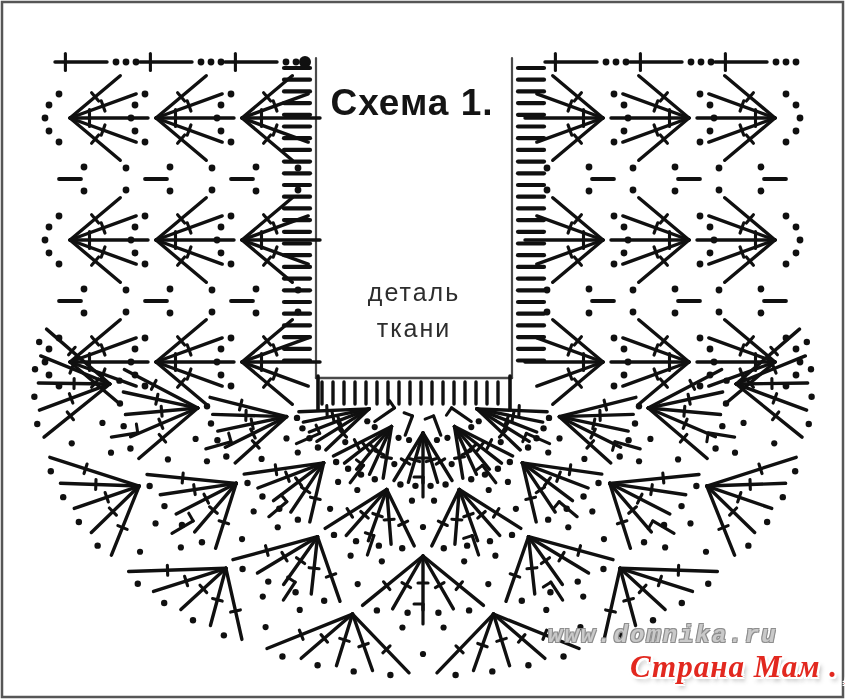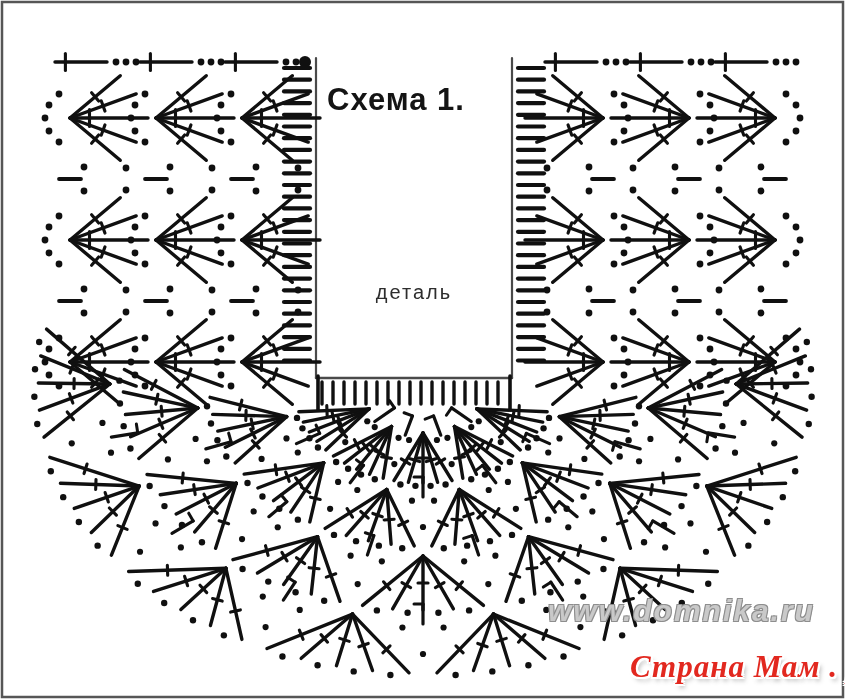--- a/index.html
+++ b/index.html
@@ -3,31 +3,32 @@
 <meta charset="utf-8">
 <style>
   html,body{margin:0;padding:0;background:#ffffff;}
   .page{
     position:relative;width:845px;height:699px;overflow:hidden;background:#ffffff;
     font-family:"Liberation Sans",sans-serif;
   }
   .page svg{position:absolute;left:0;top:0;}
   .overlay{position:absolute;white-space:nowrap;}
   .title{
-    left:290px;top:82px;width:212px;text-align:center;
-    font-size:31px;font-weight:bold;letter-spacing:1px;
+    left:306px;top:82px;width:212px;text-align:center;
+    font-size:37px;font-weight:bold;letter-spacing:1px;
   }
   .fabric-label{
     left:316px;top:274px;width:196px;text-align:center;
-    font-size:20px;line-height:36px;letter-spacing:2px;
+    font-size:25px;line-height:36px;letter-spacing:2px;
   }
   .wm-site{
-    left:548px;top:594px;font-size:30px;font-weight:bold;font-style:italic;
+    left:548px;top:622px;font-size:24px;font-weight:bold;font-style:italic;
     letter-spacing:2px;
     text-shadow:1px 1px 0 #8e8e8e,-1px -1px 0 #8e8e8e,1px -1px 0 #8e8e8e,-1px 1px 0 #8e8e8e;
+    font-family:Liberation Mono, monospace;
   }
   .wm-brand{
     left:630px;top:649px;font-family:"Liberation Serif",serif;
     font-size:31px;font-weight:bold;font-style:italic;letter-spacing:1px;
     text-shadow:-2px 0 0 #ffffff,2px 0 0 #ffffff,0 -2px 0 #ffffff,0 2px 0 #ffffff,
                 -2px -2px 0 #ffffff,2px 2px 0 #ffffff,2px -2px 0 #ffffff,-2px 2px 0 #ffffff,
                 3px 4px 4px rgba(60,60,60,0.35);
   }
 </style>
 </head>
@@ -945,17 +946,18 @@
       <line x1="708.2278403739778" y1="432.90892521663613" x2="706.8280411200935" y2="441.79940113465227" stroke="#101010" stroke-width="3" stroke-linecap="round"></line>
       <circle cx="735.0037673687523" cy="452.702120643381" r="3.1" fill="#101010"></circle>
       <circle cx="743.5572009701075" cy="422.89416415422477" r="3.1" fill="#101010"></circle>
       <circle cx="774.2528034235096" cy="443.3045097575241" r="3.1" fill="#101010"></circle>
     </svg>
 
   <div class="overlay title" style="color: rgb(20, 20, 20);">Схема 1.</div>
 
   <div class="overlay fabric-label" style="color: rgb(45, 45, 45);">
     <div>деталь</div>
+    <div>ткани</div>
   </div>
 
   <div class="overlay wm-site" style="color: rgb(201, 201, 201);">www.domnika.ru</div>
   <div class="overlay wm-brand" style="color: rgb(226, 40, 31);">Страна Мам . ру</div>
 </div>
 
 </body></html>

